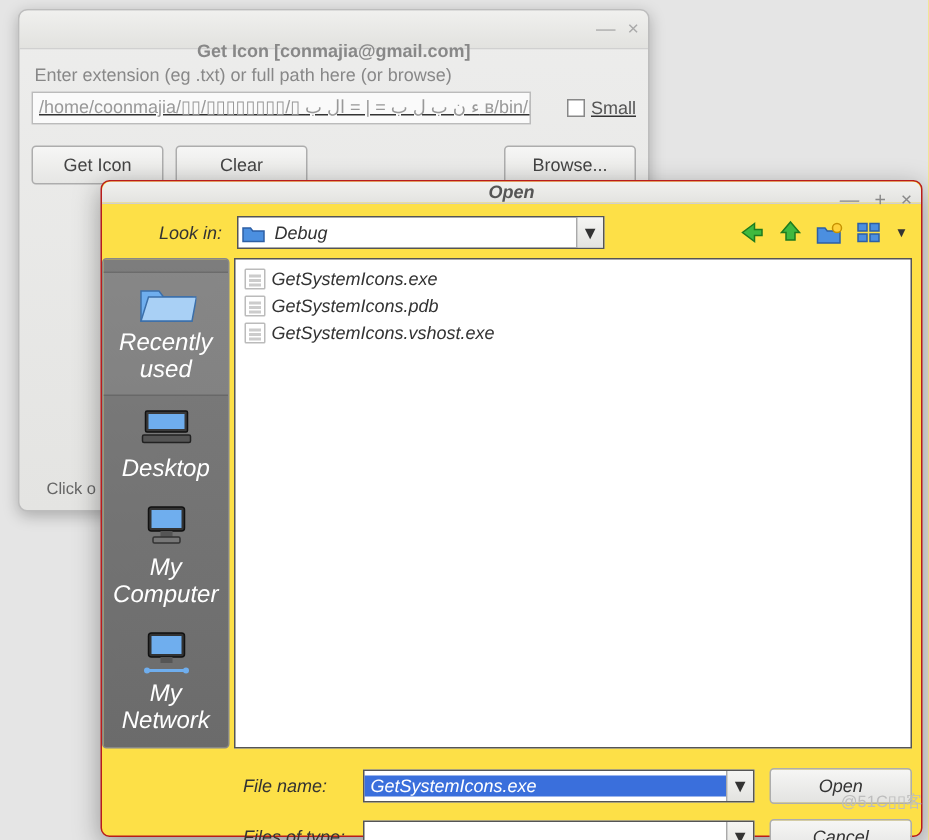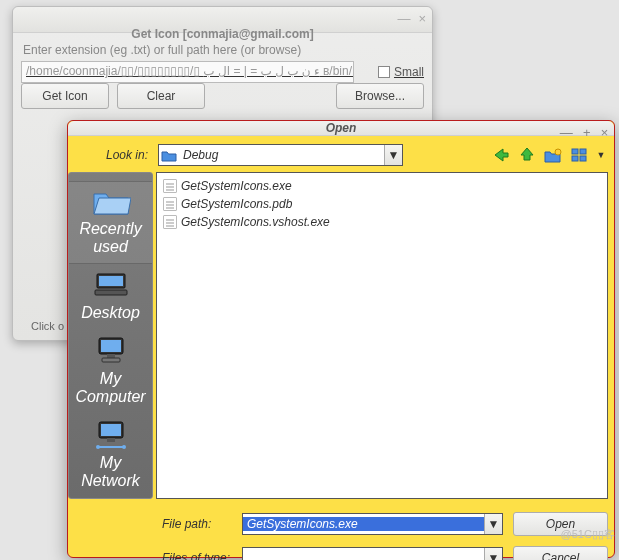--- a/index.html
+++ b/index.html
@@ -10,21 +10,21 @@
   .win-back .titlebar { height: 26px; display:flex; align-items:center; justify-content:center; position:relative; border-bottom:1px solid #d0d0d0; border-radius:6px 6px 0 0; background:linear-gradient(#f0f0ee,#e2e2df); }
   .win-back .title { font-weight:bold; color:#888;margin-top:28px; }
   .win-back .wc { position:absolute; right:6px; top:4px; display:flex; gap:8px; color:#aaa; font-size:13px; }
   .win-back .wc span { cursor:default; }
   .win-back .body { padding: 10px 8px; }
   .lblrow { color:#888; margin: 0 0 4px 2px; }
   .extrow { display:flex; align-items:center; gap:0;text-decoration:underline; }
   .obscured-input { flex:1; height:22px; border:1px solid #bbb; background:#fafafa; color:#999; padding:2px 4px; font-size:12px; white-space:nowrap; overflow:hidden; text-overflow:clip; }
   .chk { display:flex; align-items:center; gap:4px; color:#555;margin-left:24px; }
   .chk .box { width:12px; height:12px; border:1px solid #888; background:#fff; }
-  .btnrow { display:flex; gap:8px; }
+  .btnrow { display:flex; gap:8px; margin-top:14px; }
   .btnrow .spacer { flex:1; }
   .oldbtn { min-width:88px; height:26px; border:1px solid #adadad; background:linear-gradient(#f6f6f5,#e6e6e4); border-radius:3px; display:flex; align-items:center; justify-content:center; color:#444; cursor:default; }
   .back-footer { position:absolute; left:18px; bottom:8px; color:#666; font-size:11px; }
   
   
   .win-open { position:absolute; left:67px; top:120px; width:548px; height:438px; background:#fde047; border:1px solid #b91c1c; border-radius:6px; box-shadow:0 5px 18px rgba(0,0,0,.35); display:flex; flex-direction:column;font-style:italic; }
   .win-open .titlebar { height:26px; display:flex; align-items:center; justify-content:center; position:relative; border-bottom:1px solid #cfcfcf; border-radius:6px 6px 0 0; background:linear-gradient(#f1f1ef,#e3e3e0); }
   .win-open .title { font-weight:bold; color:#555; }
   .win-open .wc { position:absolute; right:6px; top:4px; display:flex; gap:10px; color:#888; font-size:13px; }
   .win-open .wc span { cursor:pointer; }
@@ -200,21 +200,21 @@
         <span>GetSystemIcons.pdb</span>
       </div>
       <div class="frow">
         <span class="fico"></span>
         <span>GetSystemIcons.vshost.exe</span>
       </div>
     </div>
   </div>
 
   <div class="bottom">
-    <div class="bl">File path:</div>
+    <div class="bl">File name:</div>
     <div class="txtinput">
       <span class="val sel">GetSystemIcons.exe</span>
       <span class="arrow">▼</span>
     </div>
     <div class="dbtn">Open</div>
 
     <div class="bl">Files of type:</div>
     <div class="txtinput">
       <span class="val"></span>
       <span class="arrow">▼</span>

